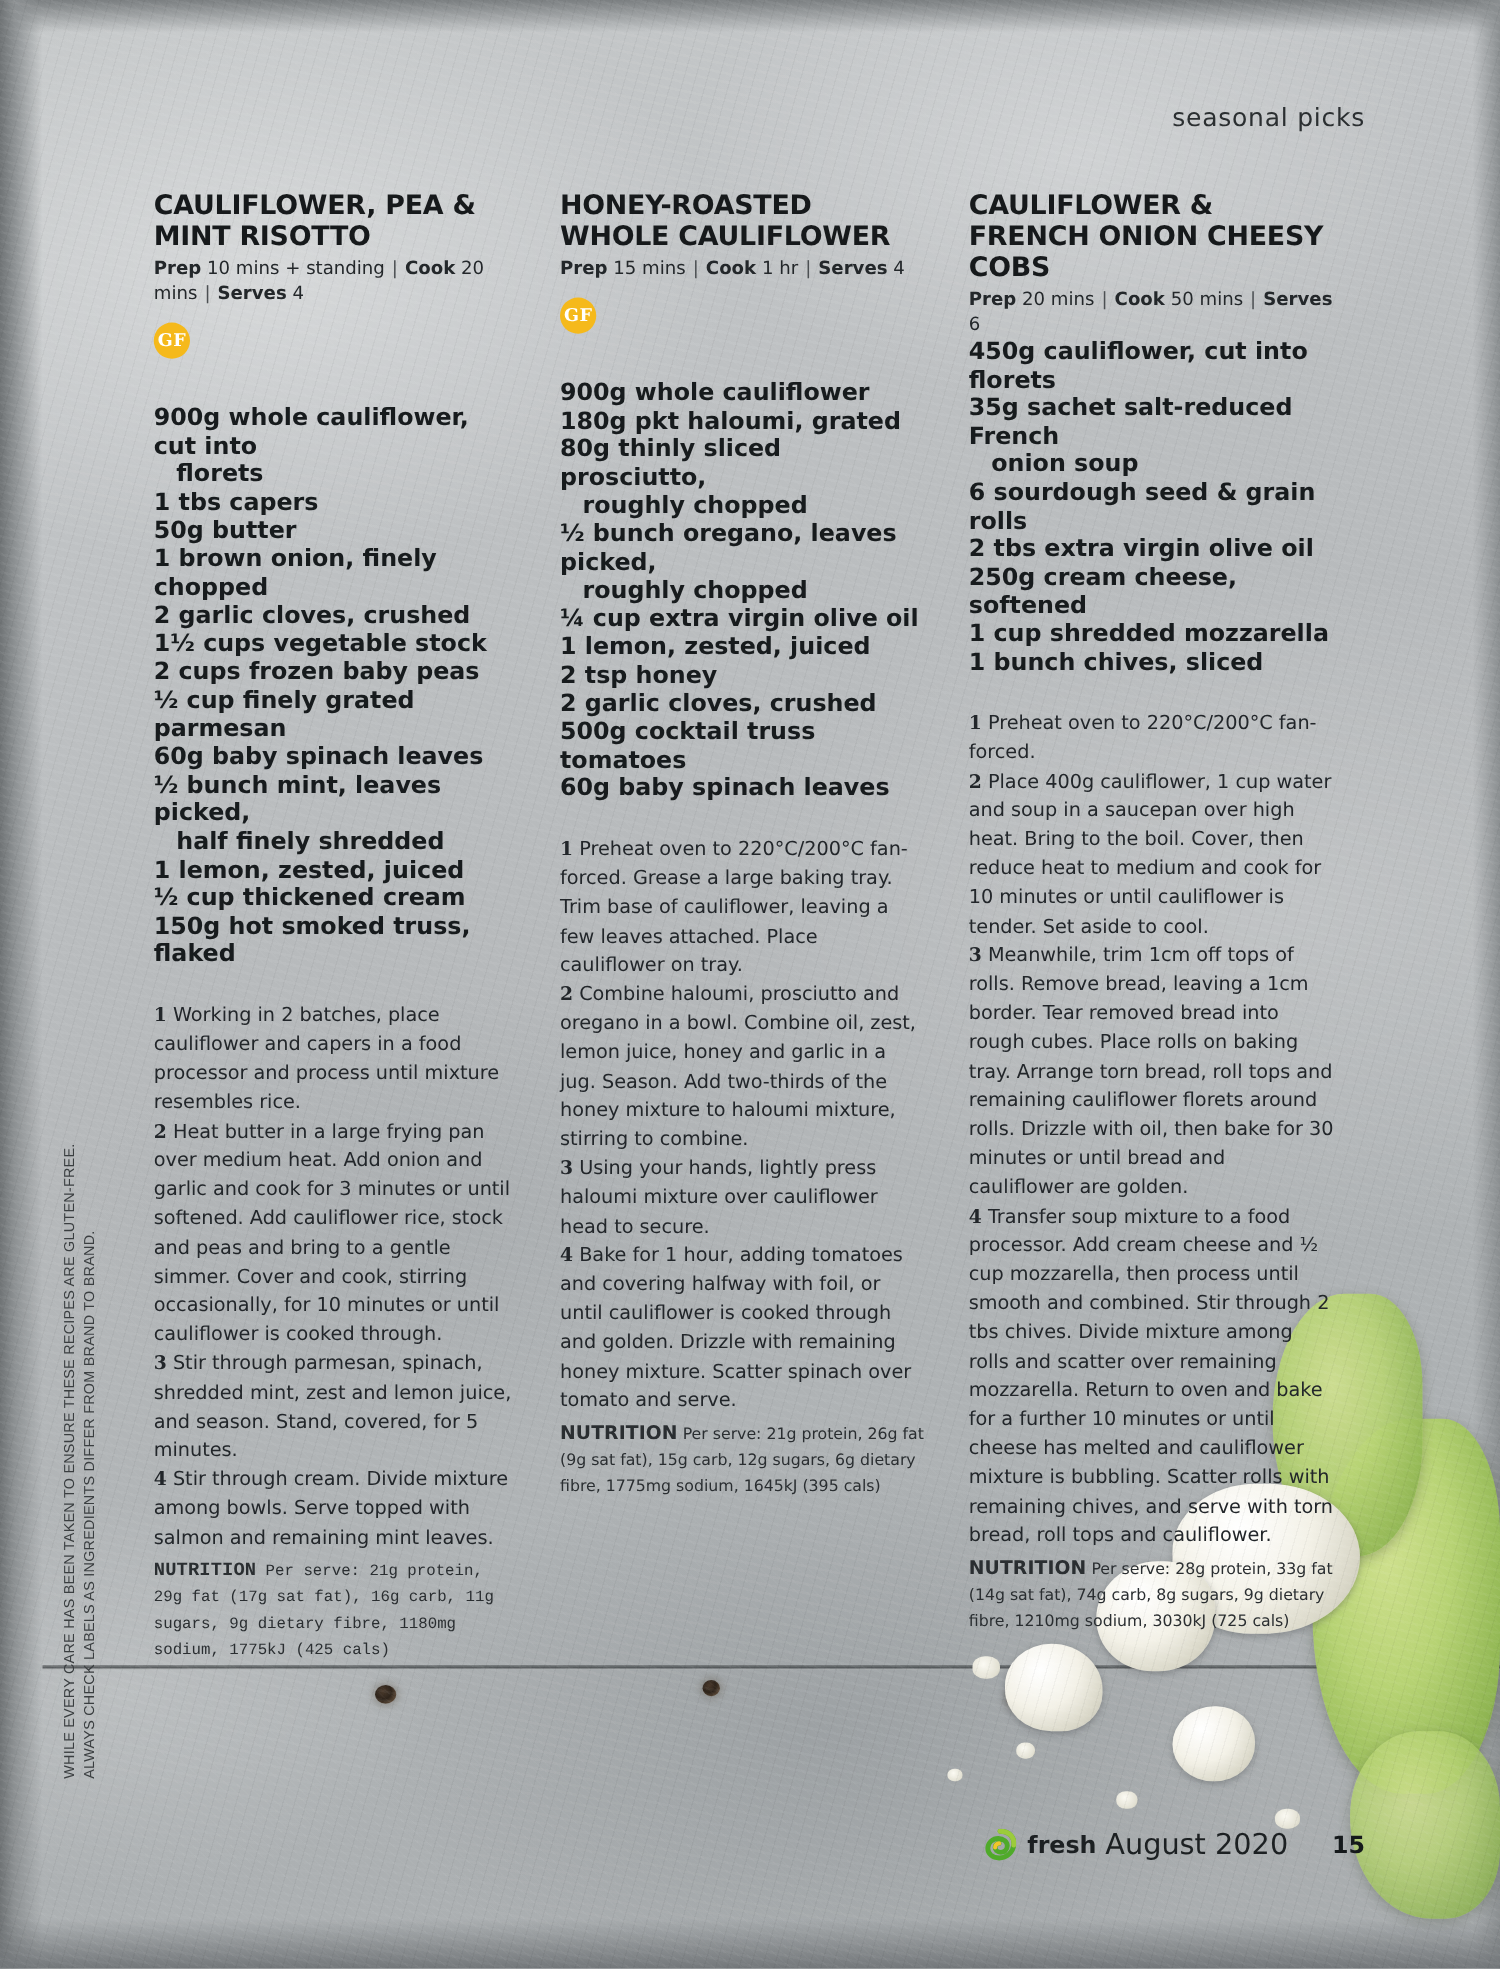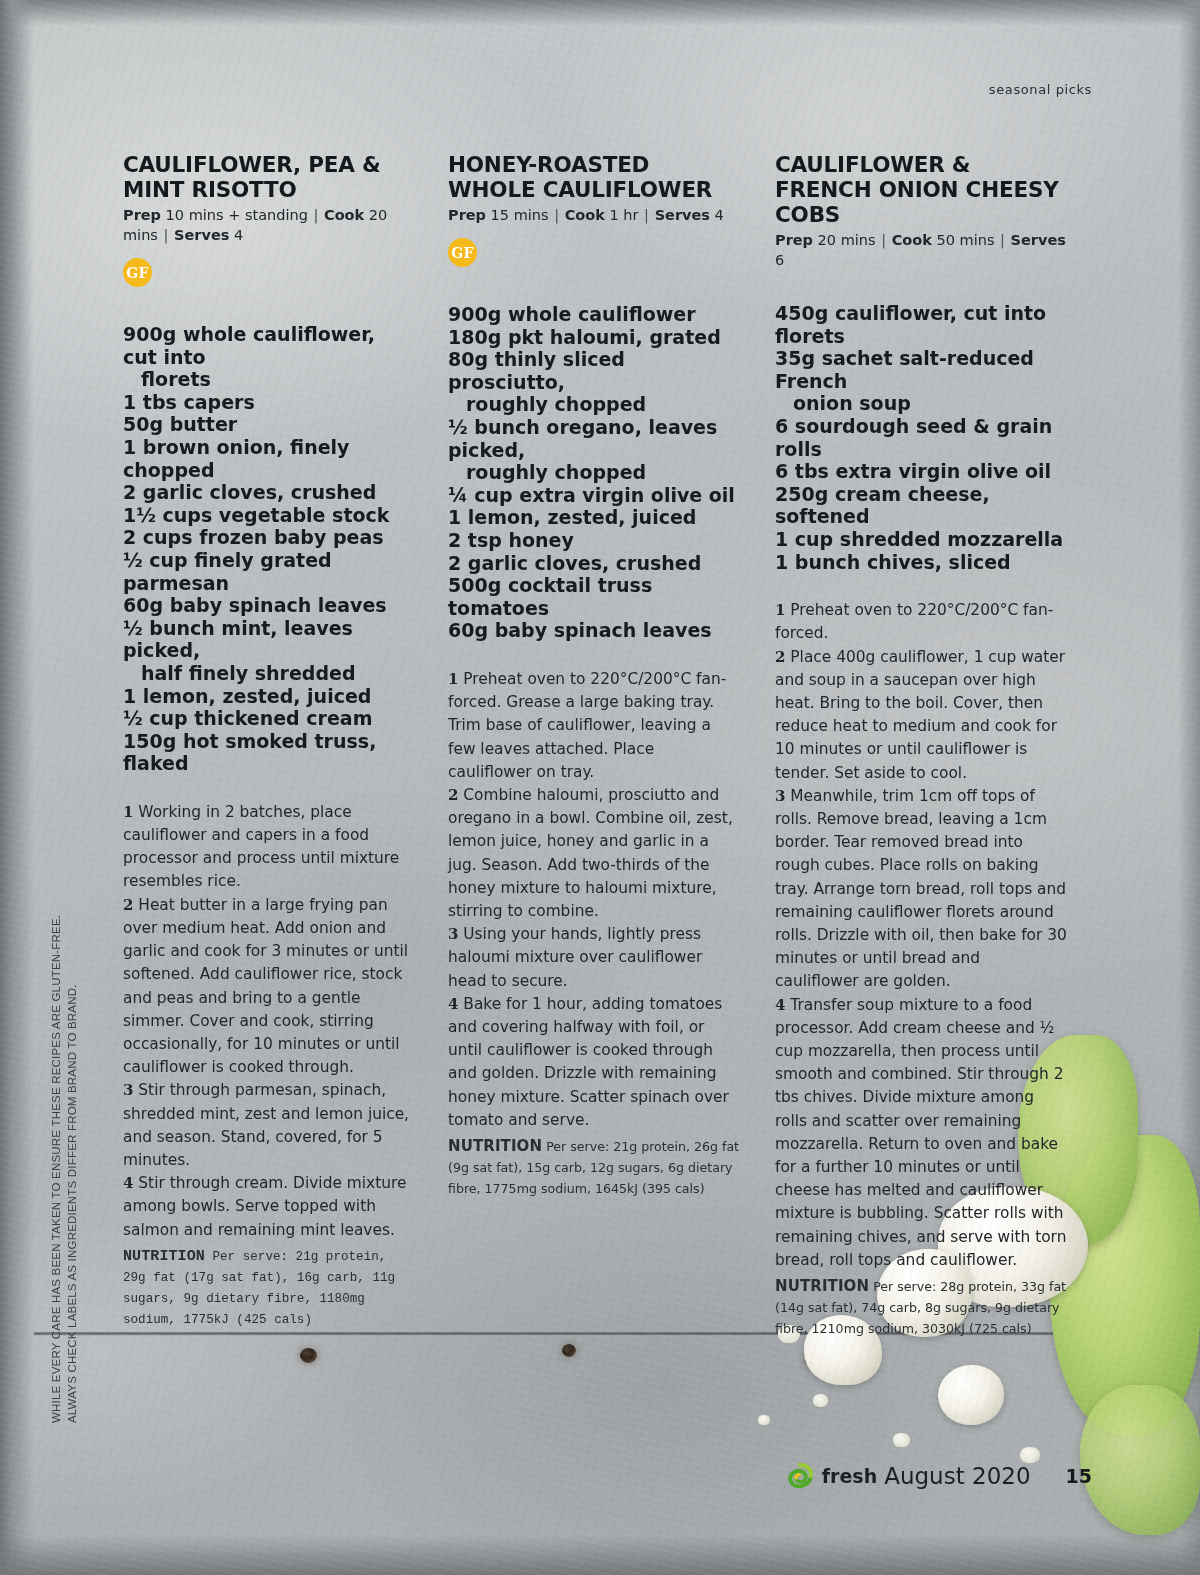--- a/index.html
+++ b/index.html
@@ -45,21 +45,21 @@
   .seam{position:absolute;left:34px;right:0;top:1332px;height:4px;
     background:linear-gradient(180deg,rgba(90,94,96,.55),rgba(60,64,66,.75),rgba(255,255,255,.25));
     filter:blur(.4px);}
   .knot{position:absolute;border-radius:50%;
     background:radial-gradient(circle at 38% 34%, #4a3a2c 0%, #2e241b 45%, #5d4a38 78%, rgba(120,100,80,.25) 100%);
     box-shadow:0 0 6px 2px rgba(90,80,65,.35);}
 
   
   .seasonal{
     position:absolute;right:108px;top:82px;
-    font-size:13px;letter-spacing:.6px;color:#2b2f31;
+    font-size:20px;letter-spacing:.6px;color:#2b2f31;
     font-family:"DejaVu Sans", sans-serif;font-weight:400;
   }
 
   
   .vcredit{
     position:absolute;left:62px;bottom:152px;
     transform-origin:left bottom;transform:rotate(-90deg);
     white-space:nowrap;font-size:11.5px;letter-spacing:.2px;
     color:#3a3e40;font-family:"Liberation Sans",sans-serif;
   }
@@ -220,26 +220,26 @@
         <p style="margin: 0px;"><span class="num">1</span><span> Preheat oven to 220°C/200°C fan-forced. Grease a large baking tray. Trim base of cauliflower, leaving a few leaves attached. Place cauliflower on tray.</span></p>
         <p style="margin: 0px;"><span class="num">2</span><span> Combine haloumi, prosciutto and oregano in a bowl. Combine oil, zest, lemon juice, honey and garlic in a jug. Season. Add two-thirds of the honey mixture to haloumi mixture, stirring to combine.</span></p>
         <p style="margin: 0px;"><span class="num">3</span><span> Using your hands, lightly press haloumi mixture over cauliflower head to secure.</span></p>
         <p style="margin: 0px;"><span class="num">4</span><span> Bake for 1 hour, adding tomatoes and covering halfway with foil, or until cauliflower is cooked through and golden. Drizzle with remaining honey mixture. Scatter spinach over tomato and serve.</span></p>
       </div>
       <p class="nutrition" style="margin: 4px 0px 0px;"><b>NUTRITION</b><span> Per serve: 21g protein, 26g fat (9g sat fat), 15g carb, 12g sugars, 6g dietary fibre, 1775mg sodium, 1645kJ (395 cals)</span></p>
     </div>
   <div class="col col3">
       <h2 class="title">CAULIFLOWER &amp; FRENCH ONION CHEESY COBS</h2>
       <p class="meta"><b>Prep</b> <span>20 mins</span><span class="sep"> | </span><b>Cook</b> <span>50 mins</span><span class="sep"> | </span><b>Serves</b> <span>6</span></p>
-      <ul class="ingredients" style="margin-top: 32px;">
+      <ul class="ingredients" style="">
         <li>450g cauliflower, cut into florets</li>
         <li>35g sachet salt-reduced French</li>
         <li class="cont">onion soup</li>
         <li>6 sourdough seed &amp; grain rolls</li>
-        <li>6 tbs extra virgin olive oil</li>
+        <li>2 tbs extra virgin olive oil</li>
         <li>250g cream cheese, softened</li>
         <li>1 cup shredded mozzarella</li>
         <li>1 bunch chives, sliced</li>
       </ul>
       <div class="method" style="margin-top: 26px;">
         <p style="margin: 0px;"><span class="num">1</span><span> Preheat oven to 220°C/200°C fan-forced.</span></p>
         <p style="margin: 0px;"><span class="num">2</span><span> Place 400g cauliflower, 1 cup water and soup in a saucepan over high heat. Bring to the boil. Cover, then reduce heat to medium and cook for 10 minutes or until cauliflower is tender. Set aside to cool.</span></p>
         <p style="margin: 0px;"><span class="num">3</span><span> Meanwhile, trim 1cm off tops of rolls. Remove bread, leaving a 1cm border. Tear removed bread into rough cubes. Place rolls on baking tray. Arrange torn bread, roll tops and remaining cauliflower florets around rolls. Drizzle with oil, then bake for 30 minutes or until bread and cauliflower are golden.</span></p>
         <p style="margin: 0px;"><span class="num">4</span><span> Transfer soup mixture to a food processor. Add cream cheese and ½ cup mozzarella, then process until smooth and combined. Stir through 2 tbs chives. Divide mixture among rolls and scatter over remaining mozzarella. Return to oven and bake for a further 10 minutes or until cheese has melted and cauliflower mixture is bubbling. Scatter rolls with remaining chives, and serve with torn bread, roll tops and cauliflower.</span></p>
       </div>

